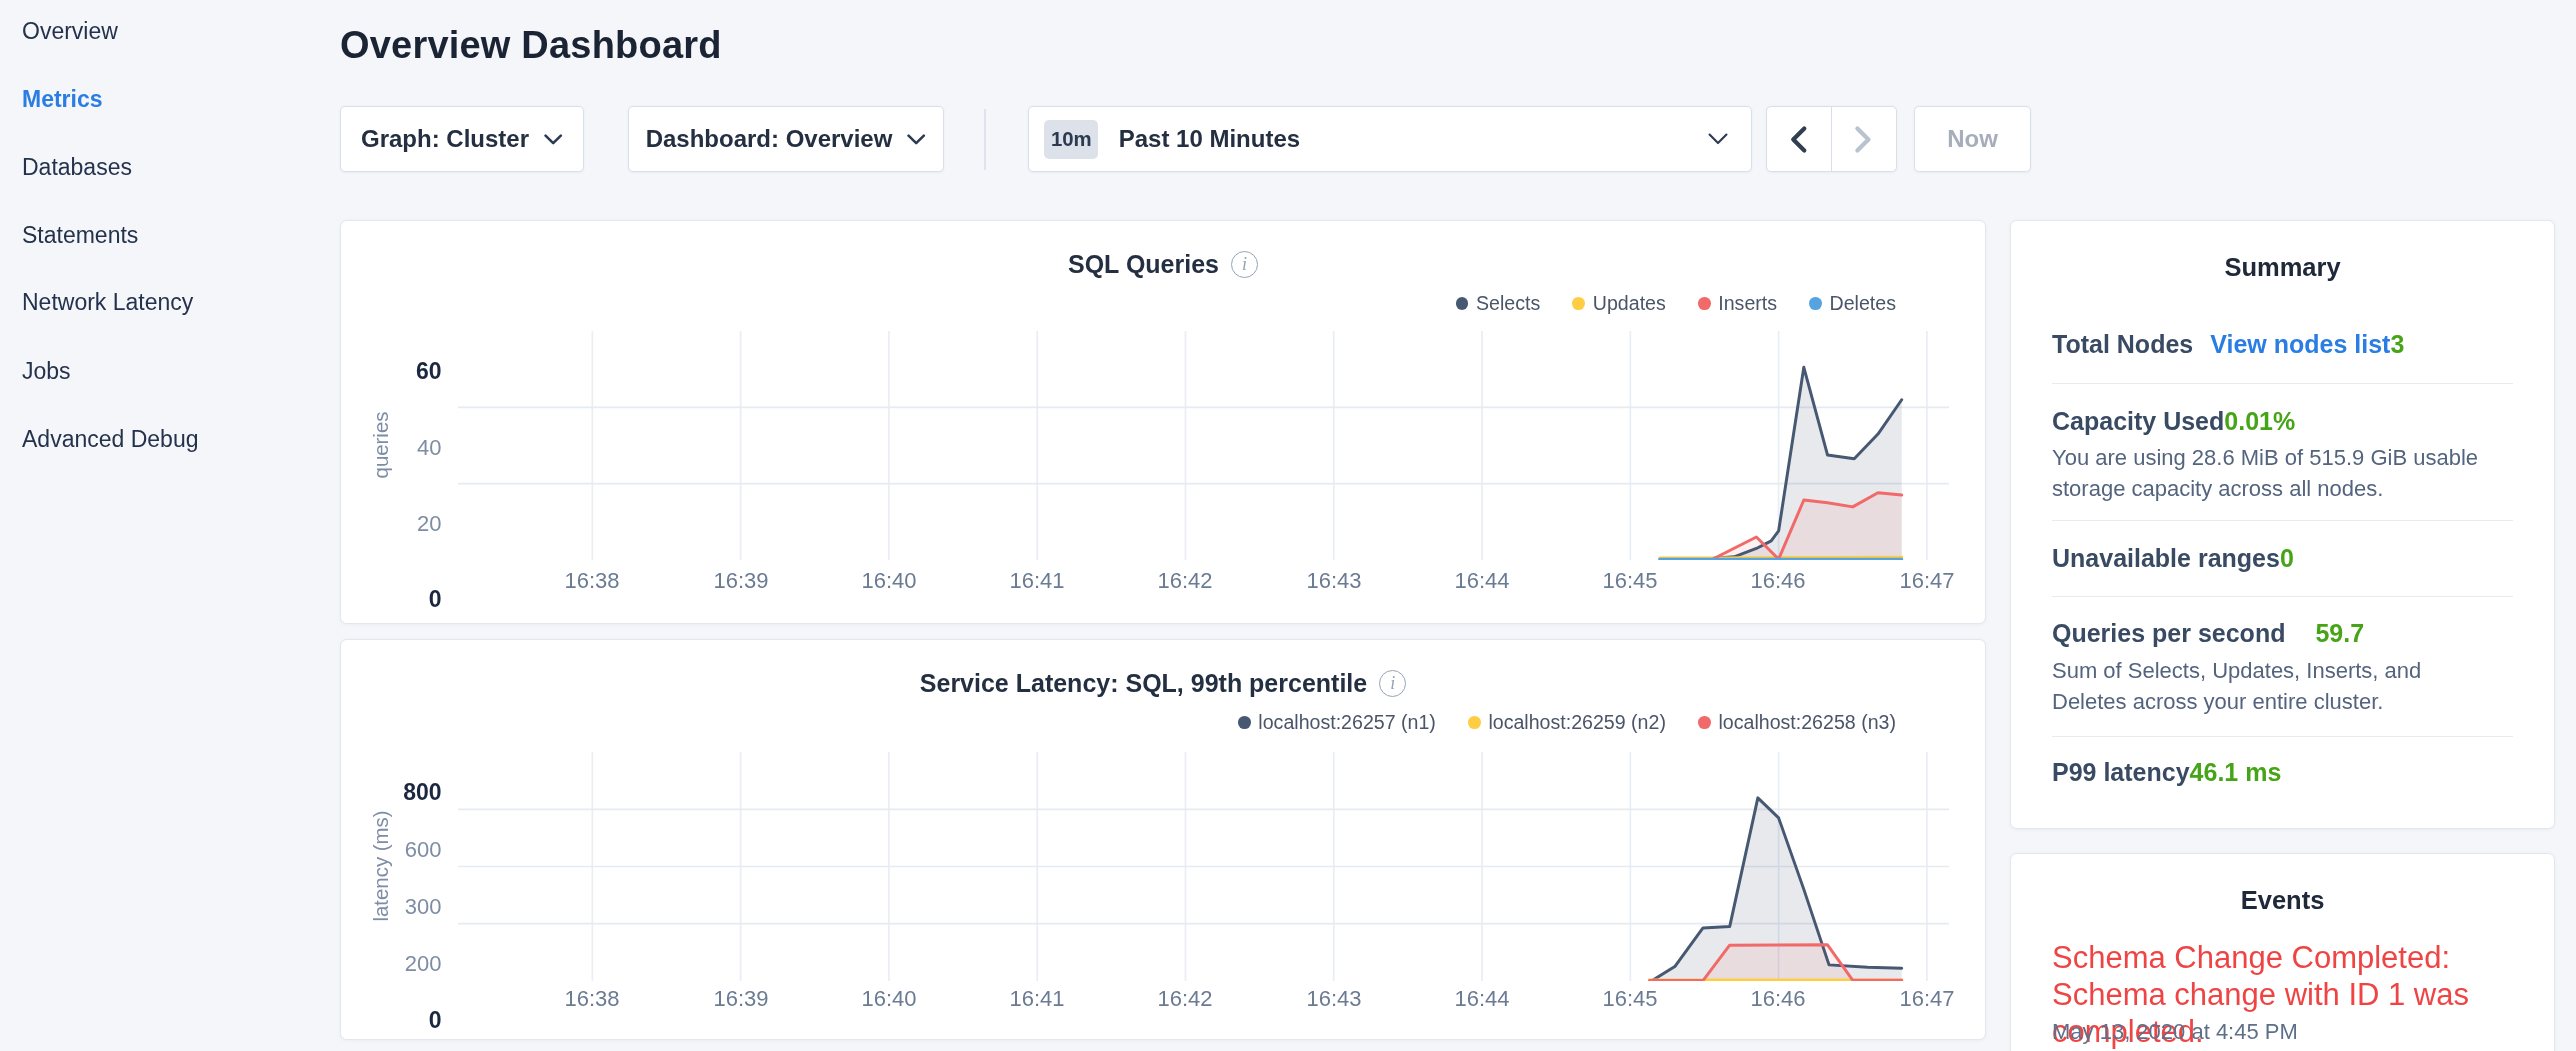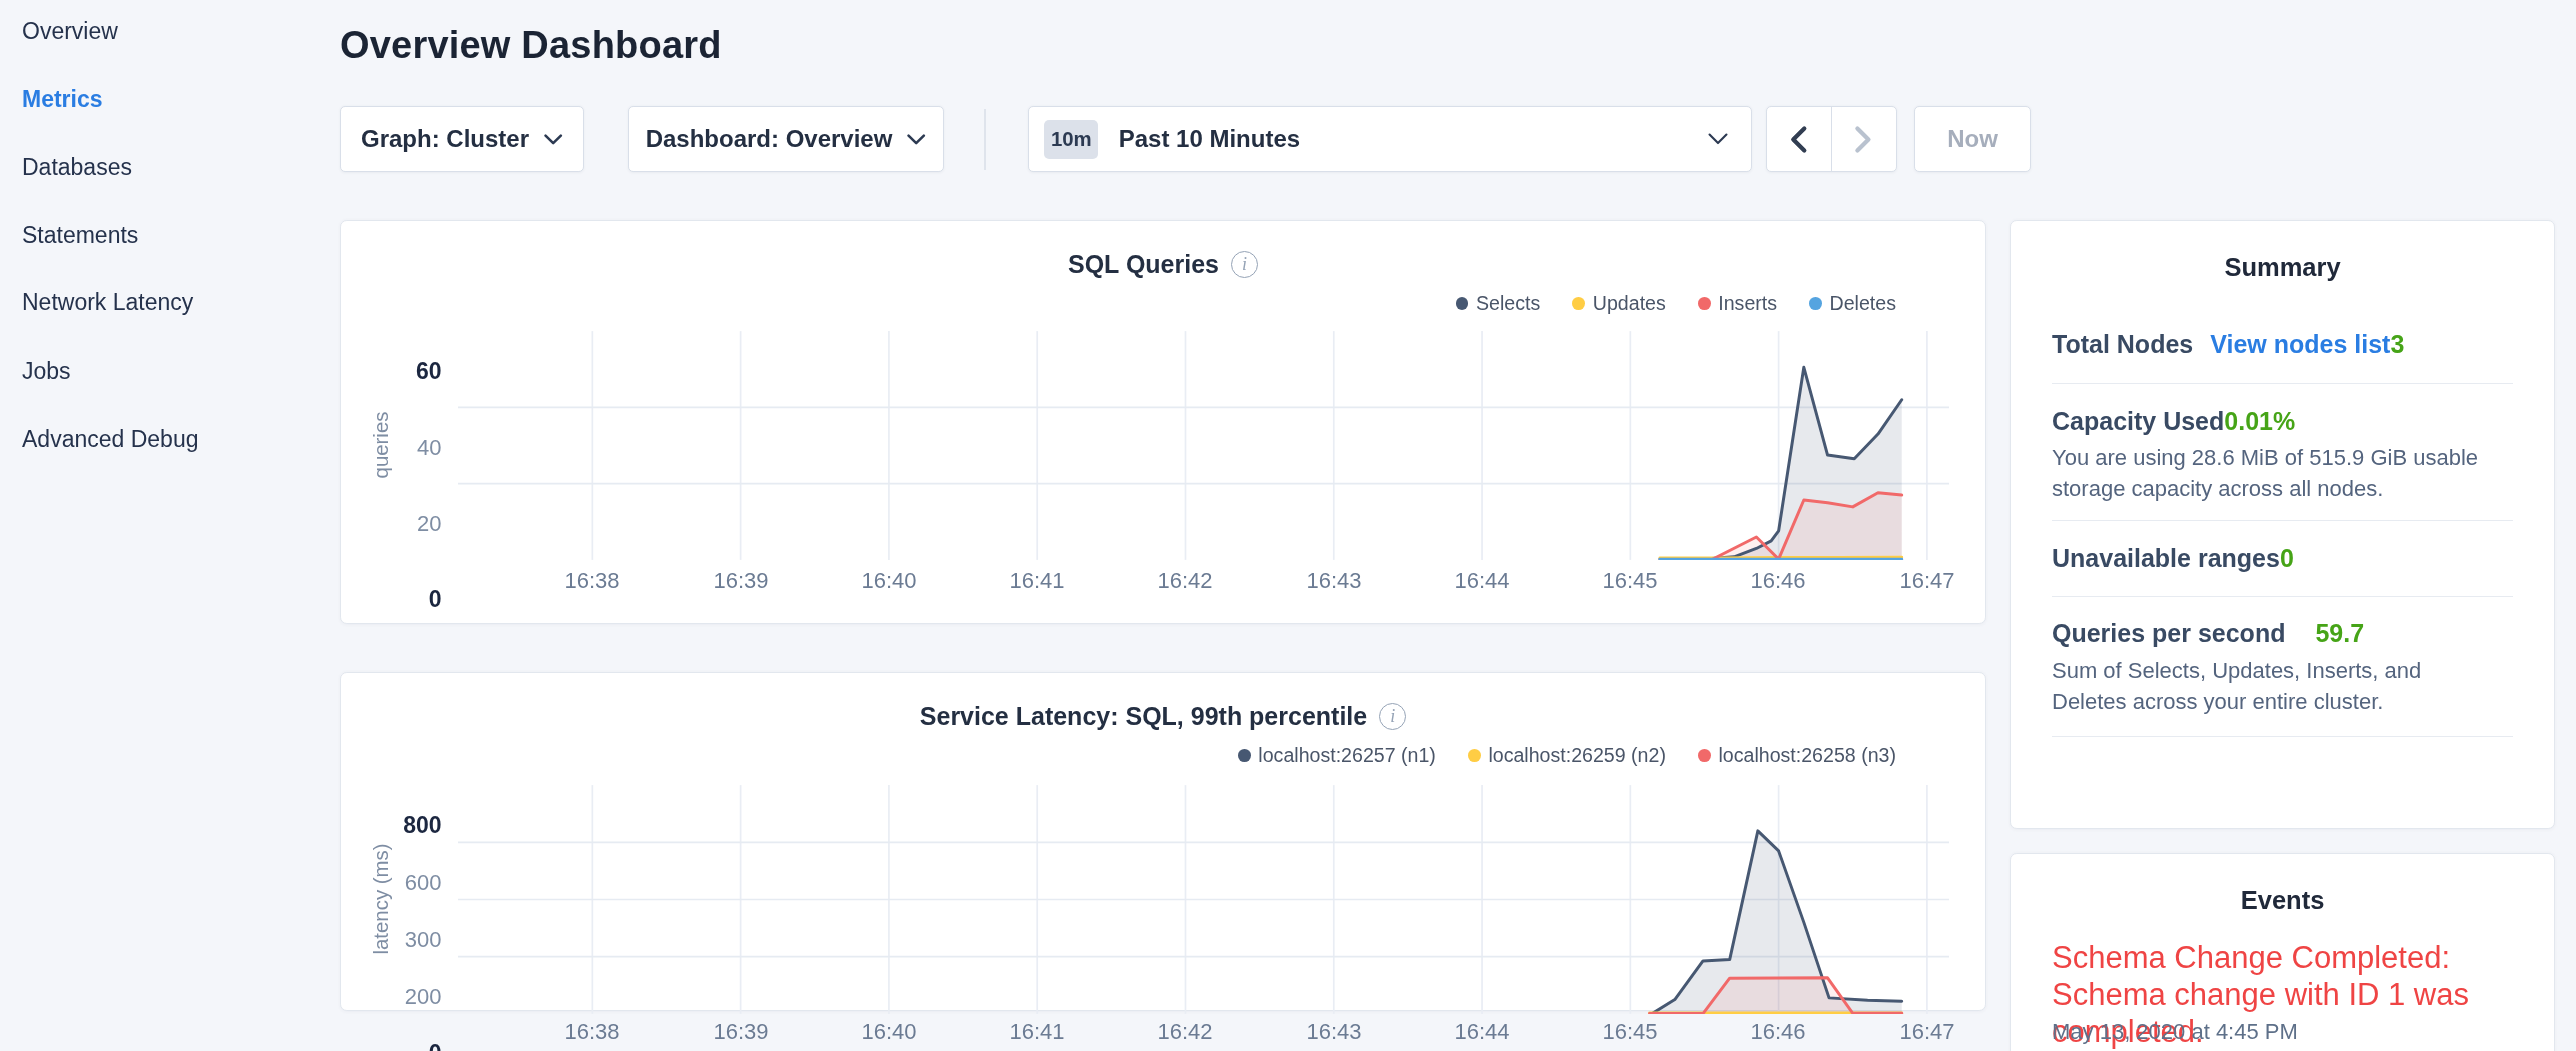--- a/index.html
+++ b/index.html
@@ -40,21 +40,21 @@
   .arrow-half { width:65px; height:100%; display:flex; align-items:center; justify-content:center; cursor:pointer; }
   .arrow-half.prev { border-right:1.7px solid #d9dfe9; }
   .btn-now { left:1914px; width:117px; color:#a6aebc; cursor:default; }
   
   .card {
     position:absolute; background:#fff; border:1.7px solid #e2e7ee; border-radius:6.8px;
     box-shadow:0 0.9px 3.4px rgba(55,65,90,0.05);
   }
   .chart-card { left:340px; width:1646px; }
   .chart-card.c1 { top:220px; height:404px; }
-  .chart-card.c2 { top:672px; height:339px;text-decoration:underline; }
+  .chart-card.c2 { top:639px; height:401px;text-decoration:underline; }
   .chart-title-row {
     position:absolute; left:0; top:29px; width:100%;
     display:flex; align-items:center; justify-content:center; gap:12px;
   }
   .chart-title { font-size:25px; font-weight:700; color:#242f42; }
   .info-icon {
     width:27px; height:27px; border:1.7px solid #95a3b6; border-radius:50%;
     color:#95a3b6; font-family:"Liberation Serif",serif; font-style:italic;
     font-size:18px; display:flex; align-items:center; justify-content:center; cursor:pointer;
   }
@@ -306,20 +306,24 @@
   </div>
   <div class="sdiv d3"></div>
 
   <div class="srow r4">
     <span class="lbl">Queries per second</span>
     <span class="val">59.7</span>
   </div>
   <div class="sdesc desc4">Sum of Selects, Updates, Inserts, and Deletes across your entire cluster.</div>
   <div class="sdiv d4"></div>
 
+  <div class="srow r5">
+    <span class="lbl">P99 latency</span>
+    <span class="val">46.1 ms</span>
+  </div>
 </aside>
 
 <aside class="card side-card events-card">
   <div class="side-heading">Events</div>
   <div class="event-msg">Schema Change Completed: Schema change with ID 1 was completed.</div>
   <div class="event-time">May 13, 2020 at 4:45 PM</div>
 </aside>
 
 
 </body></html>

